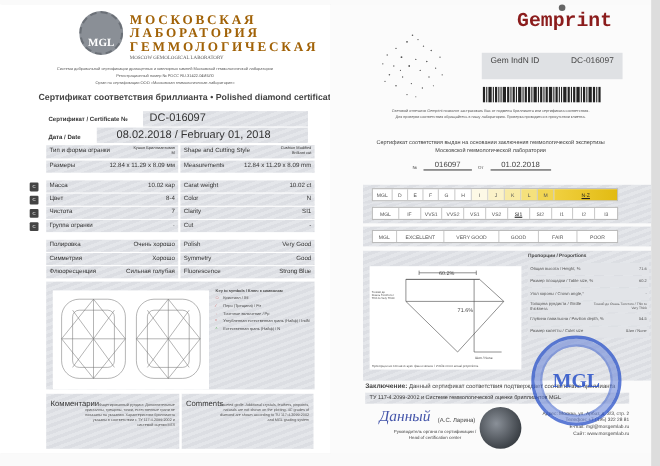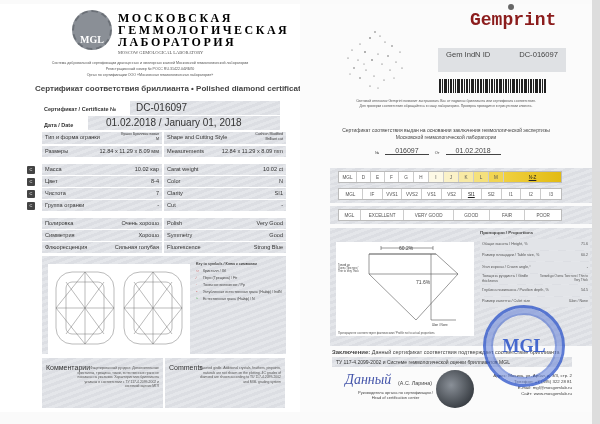--- a/index.html
+++ b/index.html
@@ -6,21 +6,21 @@
 html,body{width:600px;height:424px;overflow:hidden;background:#fafafa}
 body{font-family:"Liberation Sans",sans-serif;color:#333;position:relative}
 .page{position:absolute;top:4px;height:408px;background:#fff}
 .left{left:0;width:300px;box-shadow:1px 0 0 #eee}
 .right{left:300px;width:292px;background:#fbfbfb}
 .rightedge{position:absolute;left:592px;top:0;width:8px;height:424px;background:#ddd}
 .gray{background:repeating-linear-gradient(160deg,#e4e6ea 0 3px,#dcdee3 3px 6px)}
 
 .logo{position:absolute;left:72px;top:10px;width:40px;height:40px;border-radius:50%;background:#8a8f96;border:2px dashed #6b7077}
 .logo span{position:absolute;bottom:3px;left:0;right:0;text-align:center;font-family:"Liberation Serif",serif;font-size:10px;color:#fff;font-weight:bold}
-.lab-title{position:absolute;left:118px;top:12px;font-family:"Liberation Serif",serif;font-size:12px;letter-spacing:2.5px;line-height:12px;color:#000000;font-weight:bold}
+.lab-title{position:absolute;left:118px;top:12px;font-family:"Liberation Serif",serif;font-size:12px;letter-spacing:2.5px;line-height:12px;color:#a16207;font-weight:bold}
 .lab-sub{position:absolute;left:118px;top:50px;font-family:"Liberation Serif",serif;font-size:4.5px;color:#555}
 .tiny{font-size:3.6px;color:#555;text-align:center;position:absolute;left:0;width:300px}
 .cert-heading{position:absolute;left:35px;top:84px;font-size:8px;font-weight:bold;color:#444}
 .certno-label{position:absolute;left:44px;top:106px;font-size:5.5px;font-weight:bold}
 .certno-box{position:absolute;left:130px;top:101px;width:150px;height:14px;font-size:10px;line-height:14px;padding-left:6px}
 .date-label{position:absolute;left:44px;top:122px;font-size:5.5px;font-weight:bold}
 .date-box{position:absolute;left:88px;top:116px;width:192px;height:14px;font-size:10px;line-height:14px;padding-left:18px}
 .row{position:absolute;height:11px;font-size:5.6px;line-height:11px;display:flex;justify-content:space-between;padding:0 3px}
 .row .v{font-size:5.6px}
 .cbadge{position:absolute;left:27px;width:8px;height:8px;background:#444;color:#fff;font-size:4px;text-align:center;line-height:8px;border-radius:1px}
@@ -75,34 +75,34 @@
 </head>
 <body>
 
 <div class="page left"></div>
 
 <div class="logo">
     <span>MGL</span>
   </div>
 <div class="lab-title">
   <div>МОСКОВСКАЯ</div>
+  <div>ЛАБОРАТОРИЯ</div>
   <div>ГЕММОЛОГИЧЕСКАЯ</div>
-  <div>ЛАБОРАТОРИЯ</div>
 </div>
 <div class="lab-sub">MOSCOW GEMOLOGICAL LABORATORY</div>
 <div class="tiny" style="top:61px">Система добровольной сертификации драгоценных и ювелирных камней Московской геммологической лаборатории</div>
 <div class="tiny" style="top:67px">Регистрационный номер № РОСС RU.31422.04ИБЛ0</div>
 <div class="tiny" style="top:73px">Орган по сертификации ООО «Московская геммологическая лаборатория»</div>
 
 <div class="cert-heading">Сертификат соответствия бриллианта • Polished diamond certificate</div>
 
 <div class="certno-label">Сертификат / Certificate №</div>
 <div class="certno-box gray">DC-016097</div>
 <div class="date-label">Дата / Date</div>
-<div class="date-box gray">01.02.2018 / January 01, 2018</div>
+<div class="date-box gray">08.02.2018 / February 01, 2018</div>
 
 <div class="row gray" style="left:42px;top:132px;width:120px;height:12px">
   <span>Тип и форма огранки</span>
   <span class="v" style="font-size:3.6px;text-align:right;width:38px;line-height:5px">Кушон Бриллиантовая М</span>
 </div>
 <div class="row gray" style="left:164px;top:132px;width:122px;height:12px">
   <span>Shape and Cutting Style</span>
   <span class="v" style="font-size:3.6px;text-align:right;width:40px;line-height:5px">Cushion Modified Brilliant cut</span>
 </div>
 <div class="row gray" style="left:42px;top:146px;width:120px">

